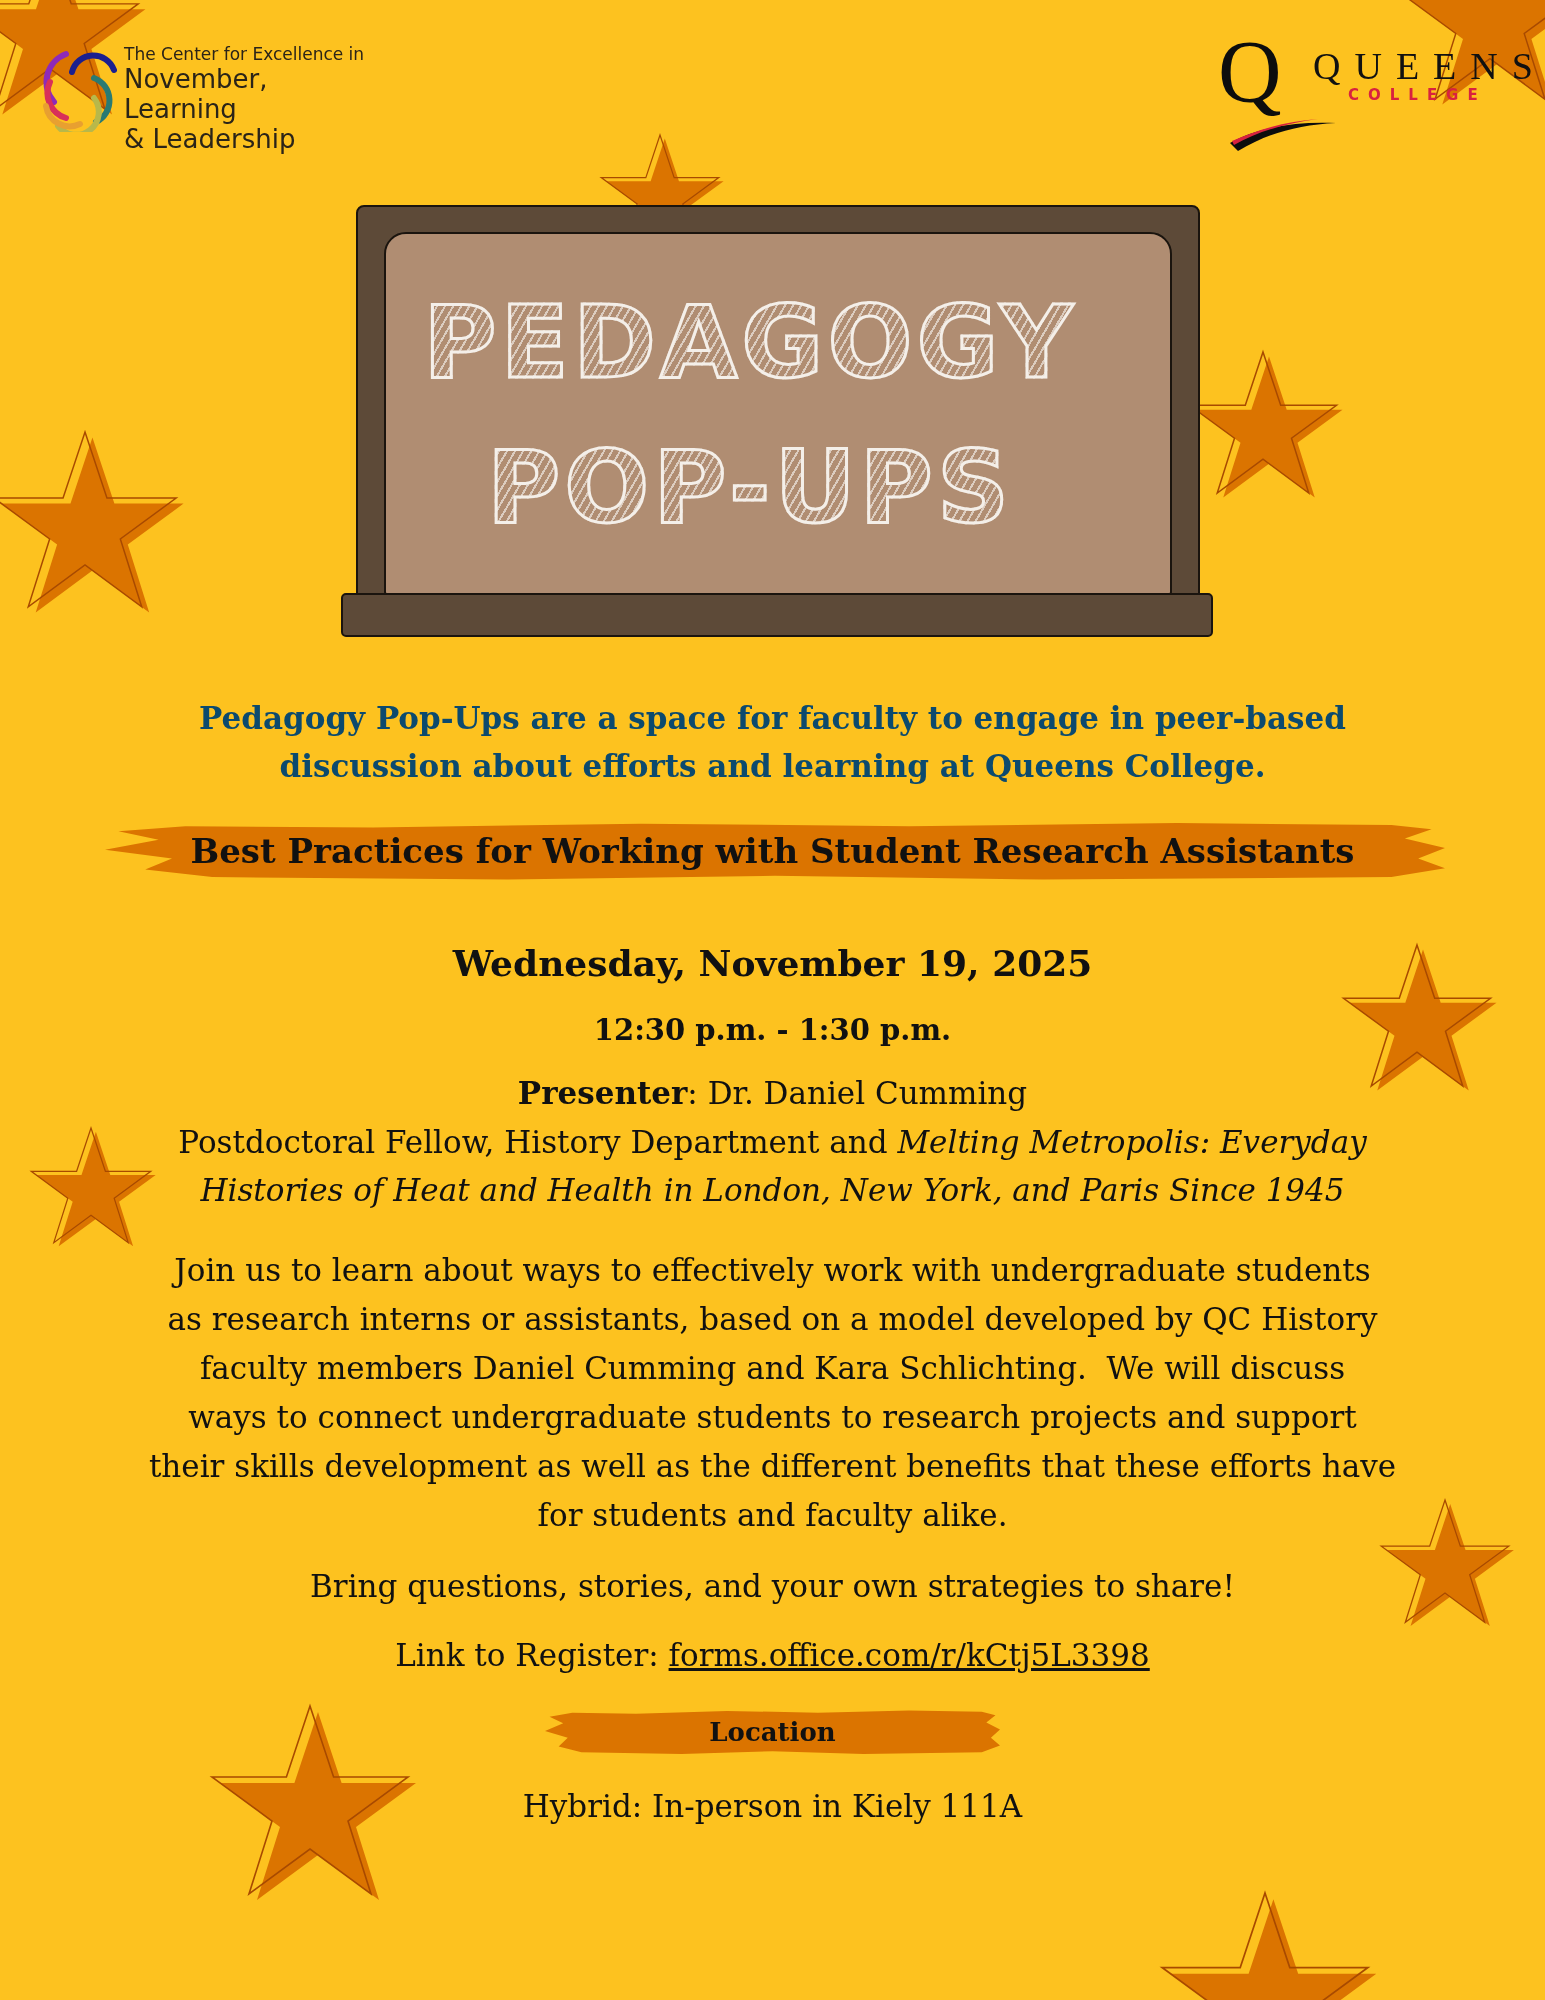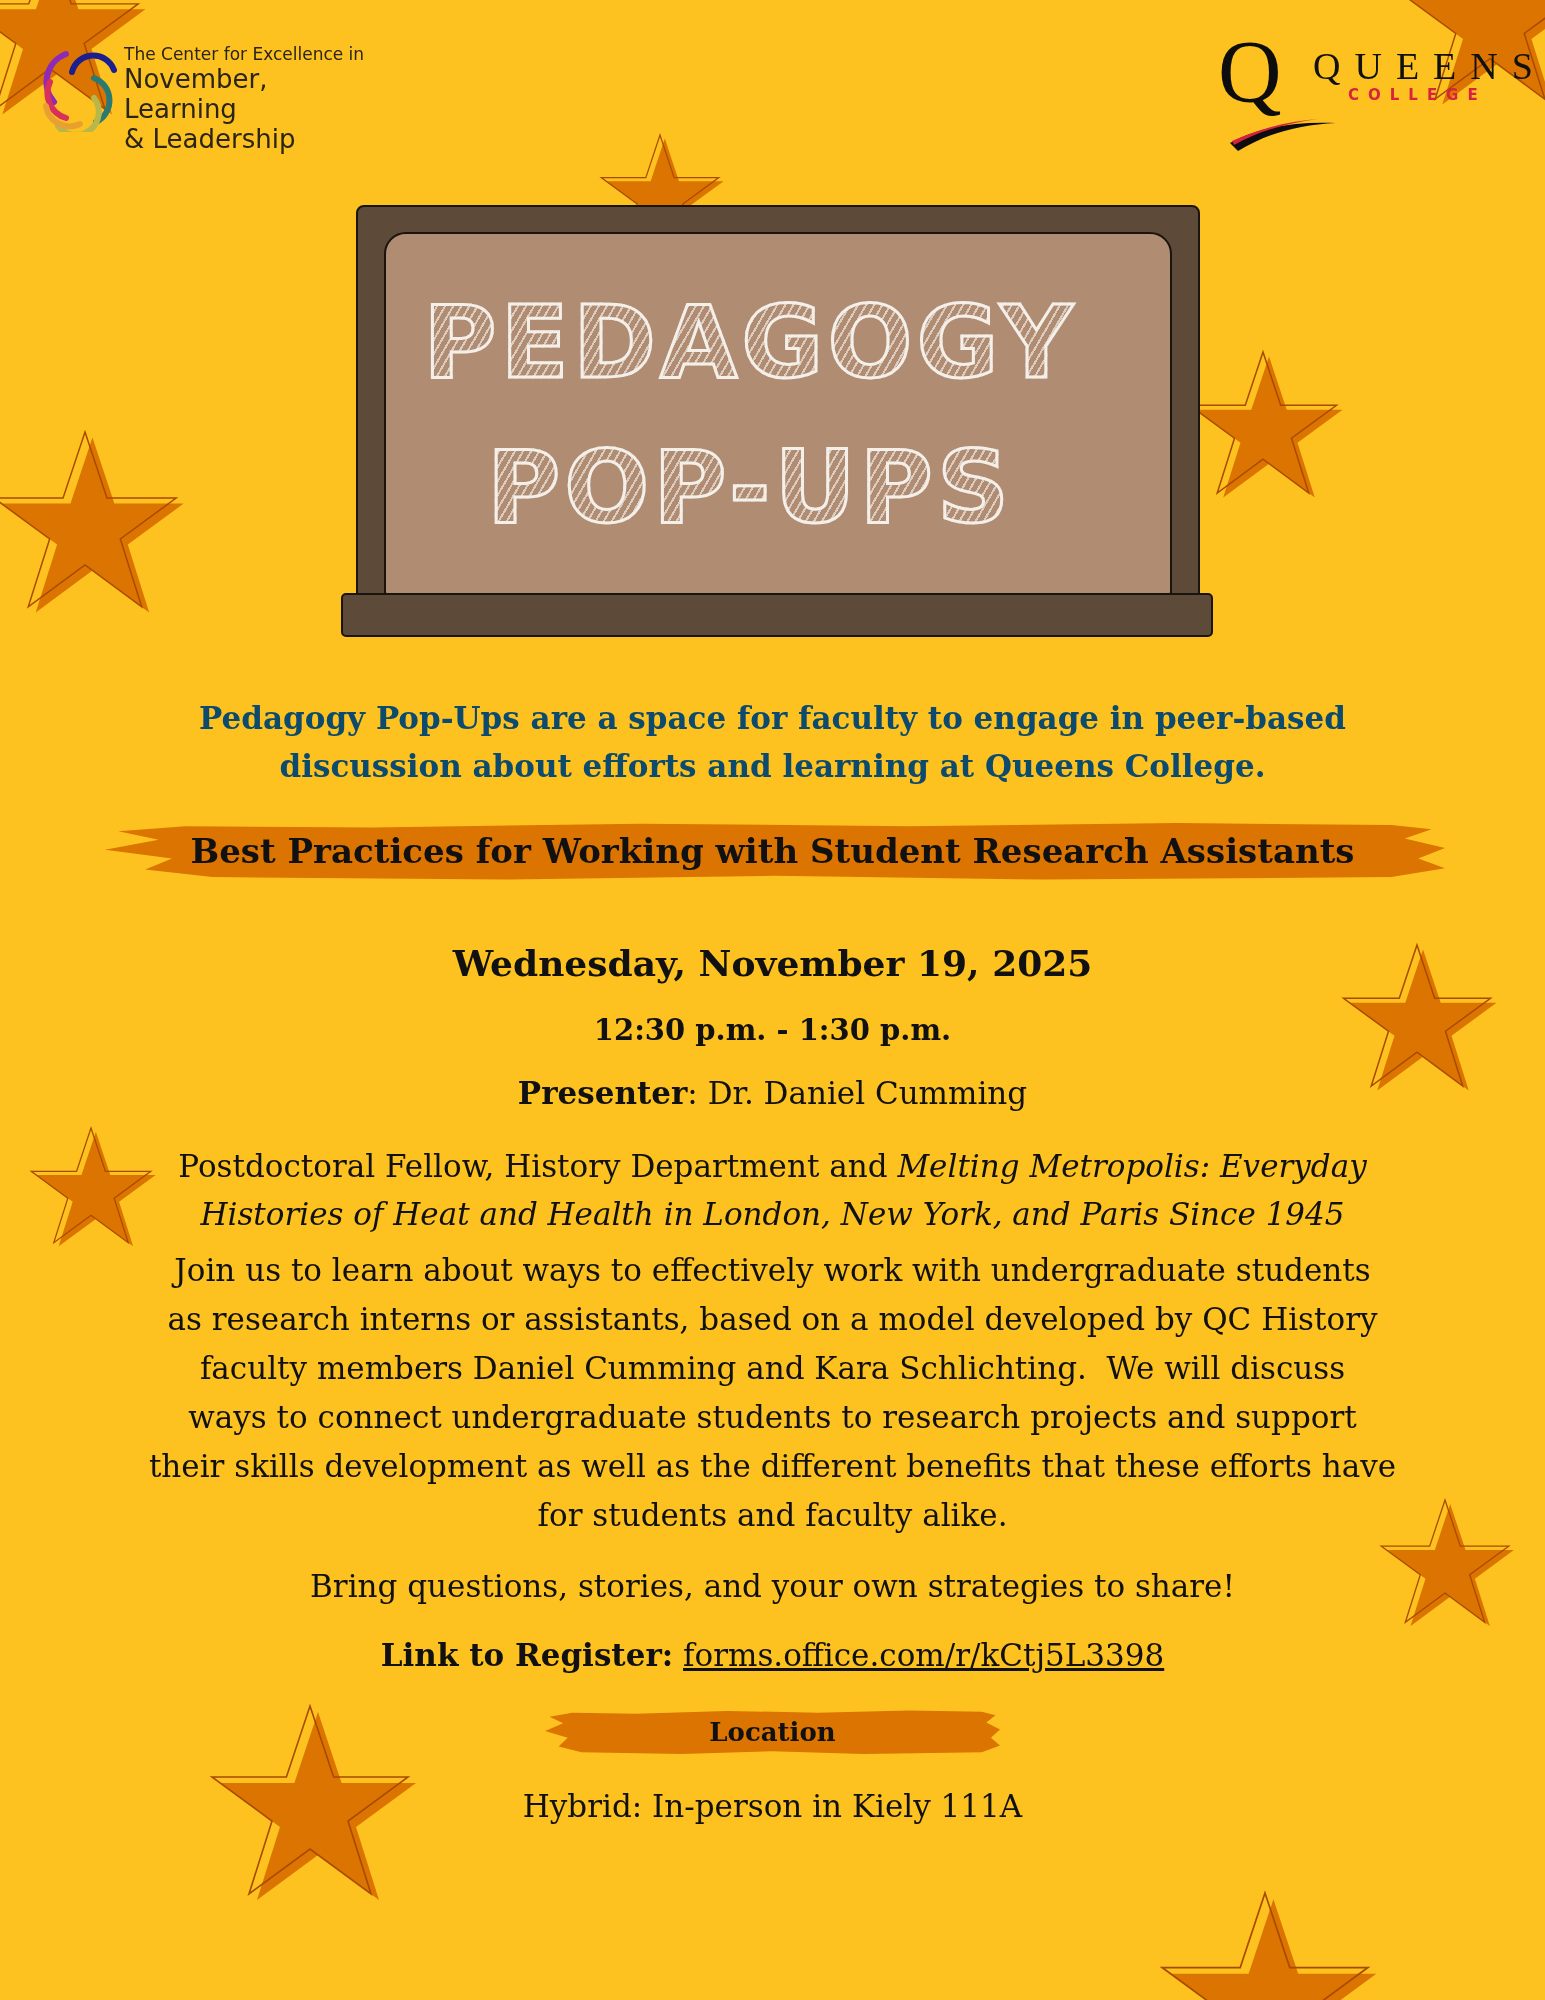--- a/index.html
+++ b/index.html
@@ -60,27 +60,27 @@
   .subtitle-band { left: 105px; top: 820px; width: 1340px; height: 62px; }
   .subtitle {
     position: absolute; left: 0; width: 1545px; top: 826px; text-align: center;
     font-weight: bold; font-size: 34px; line-height: 50px; color: #111;
   }
 
   .date { position: absolute; left: 0; width: 1545px; top: 938px; text-align: center; font-weight: bold; font-size: 36px; line-height: 50px; }
   .time { position: absolute; left: 0; width: 1545px; top: 1008px; text-align: center; font-weight: bold; font-size: 29px; line-height: 44px; }
   .presenter { position: absolute; left: 0; width: 1545px; top: 1070px; text-align: center; font-size: 31px; line-height: 46px; }
   .presenter .lbl { font-weight: bold; }
-  .affil { position: absolute; left: 0; width: 1545px; top: 1142px; text-align: center; font-size: 31px; line-height: 48px; }
+  .affil { position: absolute; left: 0; width: 1545px; top: 1118px; text-align: center; font-size: 31px; line-height: 48px; }
   .affil i { font-style: italic; }
 
   .body-text { position: absolute; left: 140px; width: 1265px; top: 1246px; text-align: center; font-size: 31px; line-height: 49px; }
   .bring { position: absolute; left: 0; width: 1545px; top: 1563px; text-align: center; font-size: 31px; line-height: 46px; }
   .register { position: absolute; left: 0; width: 1545px; top: 1632px; text-align: center; font-size: 31px; line-height: 46px; }
-  .register .lbl { font-weight: bold; }
+  .register .lbl { font-weight: normal; }
   .register a { color: #111; text-decoration: underline; }
 
   .location-band { left: 545px; top: 1708px; width: 455px; height: 48px; }
   .location-label { position: absolute; left: 0; width: 1545px; top: 1711px; text-align: center; font-weight: bold; font-size: 26px; line-height: 42px; }
   .location-text { position: absolute; left: 0; width: 1545px; top: 1782px; text-align: center; font-size: 31px; line-height: 48px; }
 </style>
 </head>
 <body>
 
 <svg width="0" height="0" style="position:absolute">

